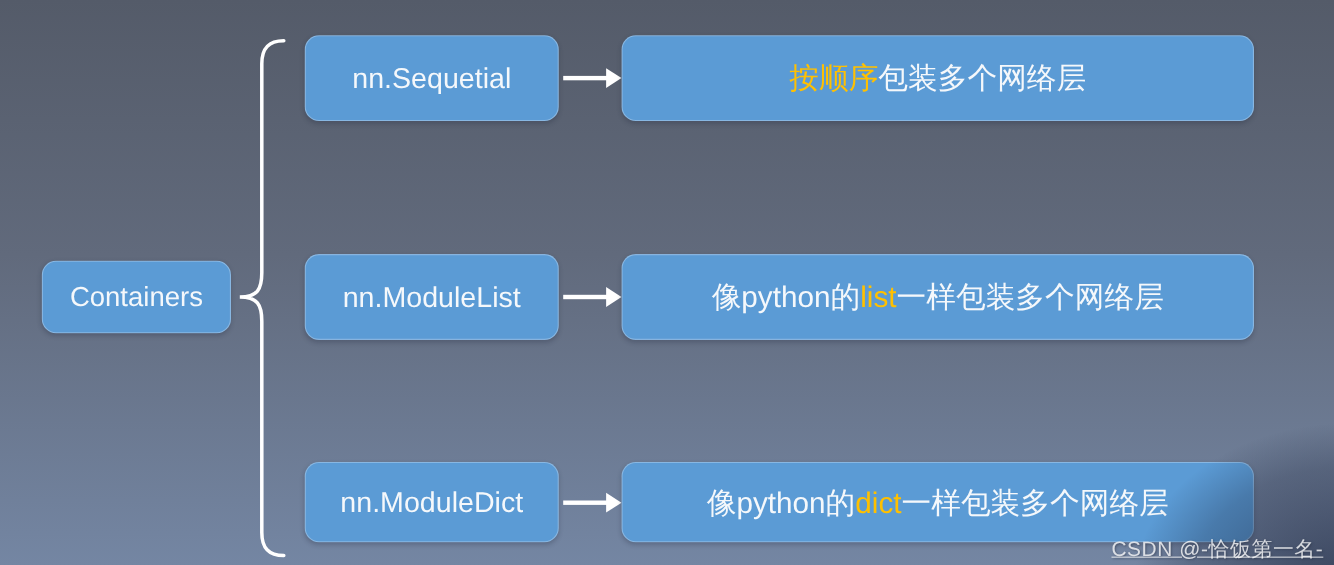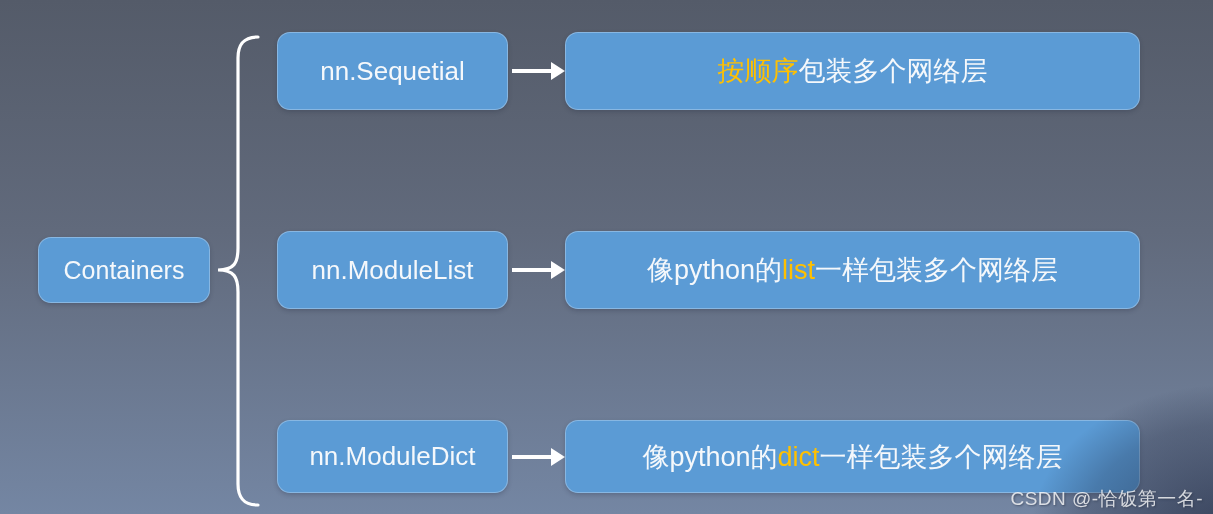--- a/index.html
+++ b/index.html
@@ -50,20 +50,21 @@
   .arrow.a2 { top: 261px; }
   .arrow.a3 { top: 448px; }
   .watermark {
     position: absolute;
     right: 10px;
     bottom: 2px;
     font-size: 19px;
     color: rgba(255,255,255,0.78);
     text-shadow: 1px 1px 2px rgba(40,50,70,0.55);
     letter-spacing: 0.5px;
+    text-decoration: underline;
   }
 </style>
 </head>
 <body>
 
 <div class="canvas">
 
   <div class="box root-box">
     <span>Containers</span>
   </div>

